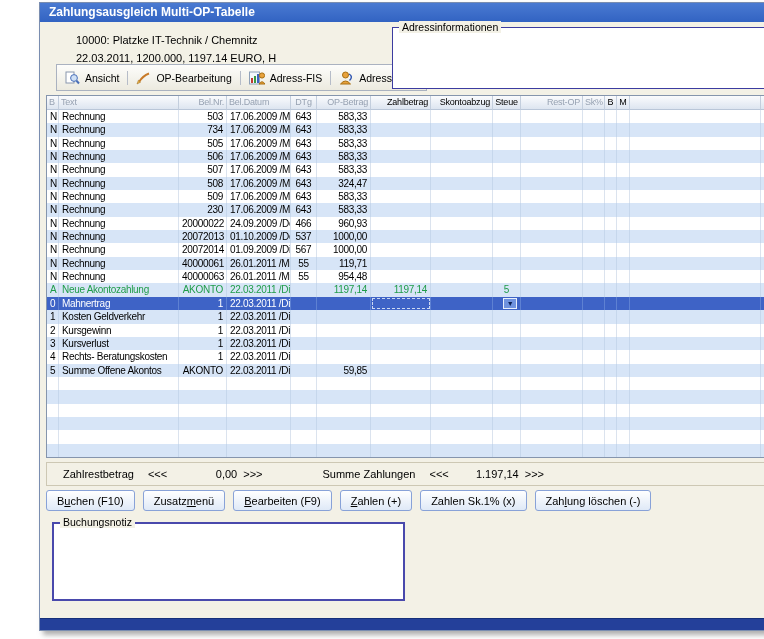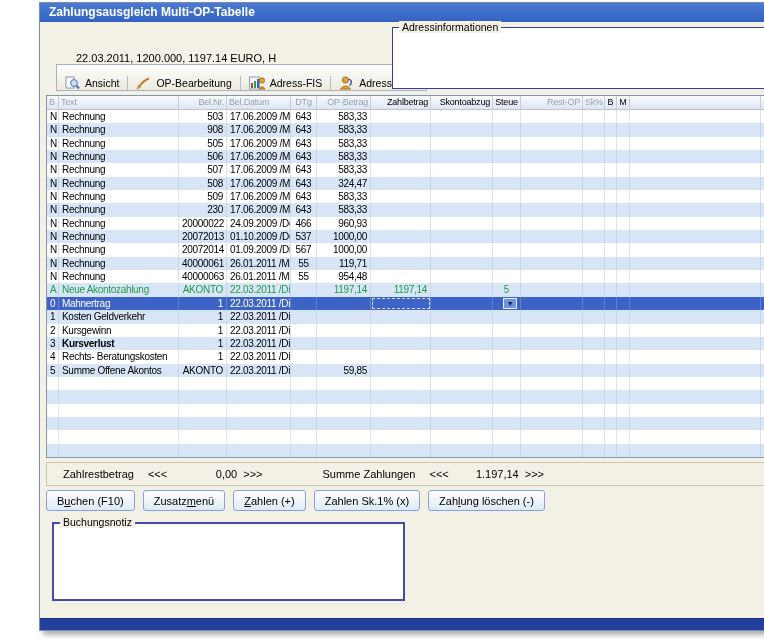--- a/index.html
+++ b/index.html
@@ -9,21 +9,21 @@
           background:var(--window-bg,#f3f1e6);border:1px solid #7a8db0;
           box-shadow:4px 4px 5px rgba(110,110,110,.55);box-sizing:border-box;margin-left:38px;}
   .titlebar{position:absolute;top:0;left:0;right:0;height:19px;
             background:linear-gradient(var(--titlebar-top,#4a7ad2),var(--titlebar-bottom,#3263c2));
             color:#fff;font-size:12px;font-weight:bold;line-height:19px;padding-left:9px;box-sizing:border-box;}
   .close-x{position:absolute;top:0;right:9px;height:19px;line-height:19px;color:#fff;
            font-size:12px;font-weight:bold;cursor:default;}
   .cust1{position:absolute;left:36px;top:31px;font-size:11px;color:#000;}
   .cust2{position:absolute;left:36px;top:49px;font-size:11px;color:#000;}
 
-  .tabsbar{position:absolute;left:16px;top:61px;height:25px;display:flex;align-items:flex-end;
+  .tabsbar{position:absolute;left:16px;top:61px;height:25px;display:flex;align-items:center;
            background:linear-gradient(#fdfdfb,#eceadf);border:1px solid #aab2c0;}
   .tab{display:flex;align-items:center;gap:5px;padding:0 8px;border-right:1px solid #b6bcc8;
        font-size:10.5px;color:#000;cursor:default;}
   .tab:last-child{border-right:none;}
   .tabicon{display:inline-flex;align-items:center;}
 
   .addrbox{position:absolute;left:352px;top:24px;width:386px;height:62px;background:#ffffff;
            border:1px solid var(--addrbox-border,#3c3ca0);box-sizing:border-box;}
   .addrbox-label{position:absolute;top:-7px;left:6px;background:var(--window-bg,#f3f1e6);
                  padding:0 3px;font-size:10.5px;color:#000;}
@@ -84,20 +84,21 @@
 </head>
 <body>
 
 <div class="window">
 
   <div class="titlebar">
     <span>Zahlungsausgleich Multi-OP-Tabelle</span>
     <span class="close-x">X</span>
   </div>
 
+  <div class="cust1">10000: Platzke IT-Technik / Chemnitz</div>
   <div class="cust2">22.03.2011, 1200.000, 1197.14 EURO, H</div>
 
   <div class="tabsbar">
       <div class="tab">
         <span class="tabicon">
           <svg width="15" height="14" viewBox="0 0 15 14">
             <rect x="1" y="1" width="8" height="11" fill="#fff" stroke="#8a97ae"></rect>
             <circle cx="9" cy="7" r="3.4" fill="#cfe0f5" stroke="#4a6fb8"></circle>
             <line x1="11.5" y1="9.8" x2="14" y2="12.5" stroke="#4a6fb8" stroke-width="2"></line>
           </svg>
@@ -181,21 +182,21 @@
             <div class="cell r" style="width: 62px;"></div>
             <div class="cell r" style="width: 22px;"></div>
             <div class="cell c" style="width: 12px;"></div>
             <div class="cell c" style="width: 13px;"></div>
             <div class="cell" style="width: 131px;"></div>
             <div class="cell" style="width: 13px;"></div>
           </div>
           <div class="row alt">
             <div class="cell" style="width: 12px;">N</div>
             <div class="cell" style="width: 120px;">Rechnung</div>
-            <div class="cell r" style="width: 48px;">908</div>
+            <div class="cell r" style="width: 48px;">734</div>
             <div class="cell" style="width: 64px;">17.06.2009 /Mi</div>
             <div class="cell c" style="width: 26px;">643</div>
             <div class="cell r" style="width: 54px;">583,33</div>
             <div class="cell r" style="width: 60px;"></div>
             <div class="cell r" style="width: 62px;"></div>
             <div class="cell c" style="width: 28px;"></div>
             <div class="cell r" style="width: 62px;"></div>
             <div class="cell r" style="width: 22px;"></div>
             <div class="cell c" style="width: 12px;"></div>
             <div class="cell c" style="width: 13px;"></div>
@@ -454,21 +455,21 @@
             <div class="cell c" style="width: 28px;"></div>
             <div class="cell r" style="width: 62px;"></div>
             <div class="cell r" style="width: 22px;"></div>
             <div class="cell c" style="width: 12px;"></div>
             <div class="cell c" style="width: 13px;"></div>
             <div class="cell" style="width: 131px;"></div>
             <div class="cell" style="width: 13px;"></div>
           </div>
           <div class="row alt">
             <div class="cell" style="width: 12px;">3</div>
-            <div class="cell" style="width: 120px; font-weight: bold;">Kursverlust</div>
+            <div class="cell" style="width: 120px;">Kursverlust</div>
             <div class="cell r" style="width: 48px;">1</div>
             <div class="cell" style="width: 64px;">22.03.2011 /Di</div>
             <div class="cell c" style="width: 26px;"></div>
             <div class="cell r" style="width: 54px;"></div>
             <div class="cell r" style="width: 60px;"></div>
             <div class="cell r" style="width: 62px;"></div>
             <div class="cell c" style="width: 28px;"></div>
             <div class="cell r" style="width: 62px;"></div>
             <div class="cell r" style="width: 22px;"></div>
             <div class="cell c" style="width: 12px;"></div>
@@ -682,20 +683,21 @@
     <span class="st-c">&gt;&gt;&gt;</span>
     <span class="st-l2">Summe Zahlungen</span>
     <span class="st-a">&lt;&lt;&lt;</span>
     <span class="st-v">1.197,14</span>
     <span class="st-c">&gt;&gt;&gt;</span>
   </div>
 
   <div class="btnbar">
       <button class="btn">B<u>u</u>chen (F10)</button>
       <button class="btn">Zusatz<u>m</u>enü</button>
+      <button class="btn"><u>B</u>earbeiten (F9)</button>
       <button class="btn"><u>Z</u>ahlen (+)</button>
       <button class="btn">Zahlen Sk.1% (x)</button>
       <button class="btn">Zah<u>l</u>ung löschen (-)</button>
     </div>
 
   <div class="gbox left">
     <span class="gbox-label">Buchungsnotiz</span>
     <div class="gbox-area"></div>
   </div>
 

